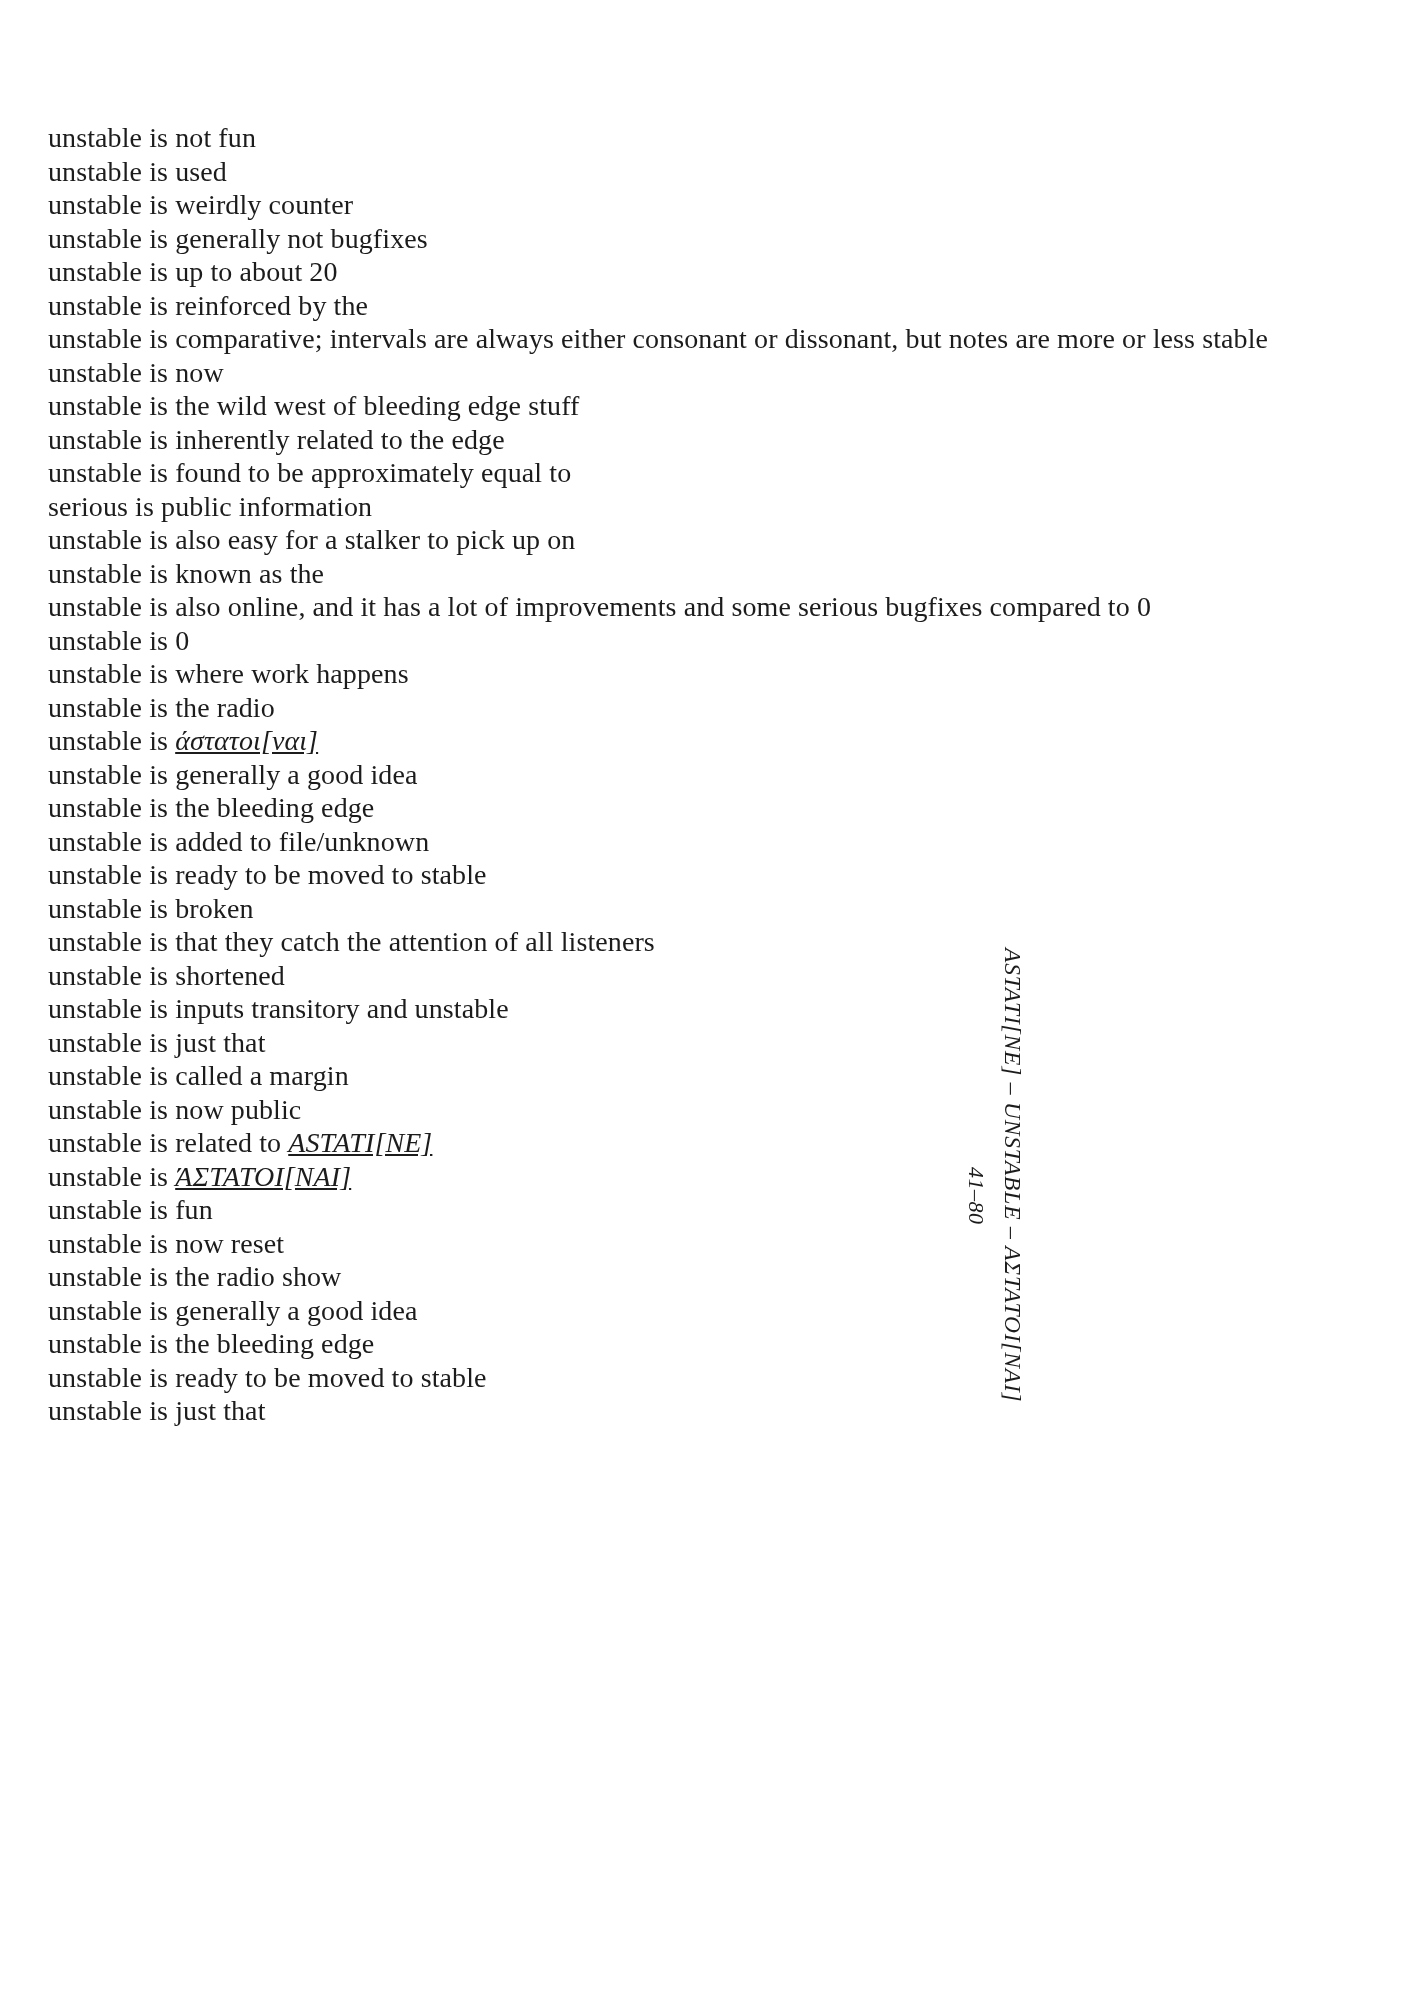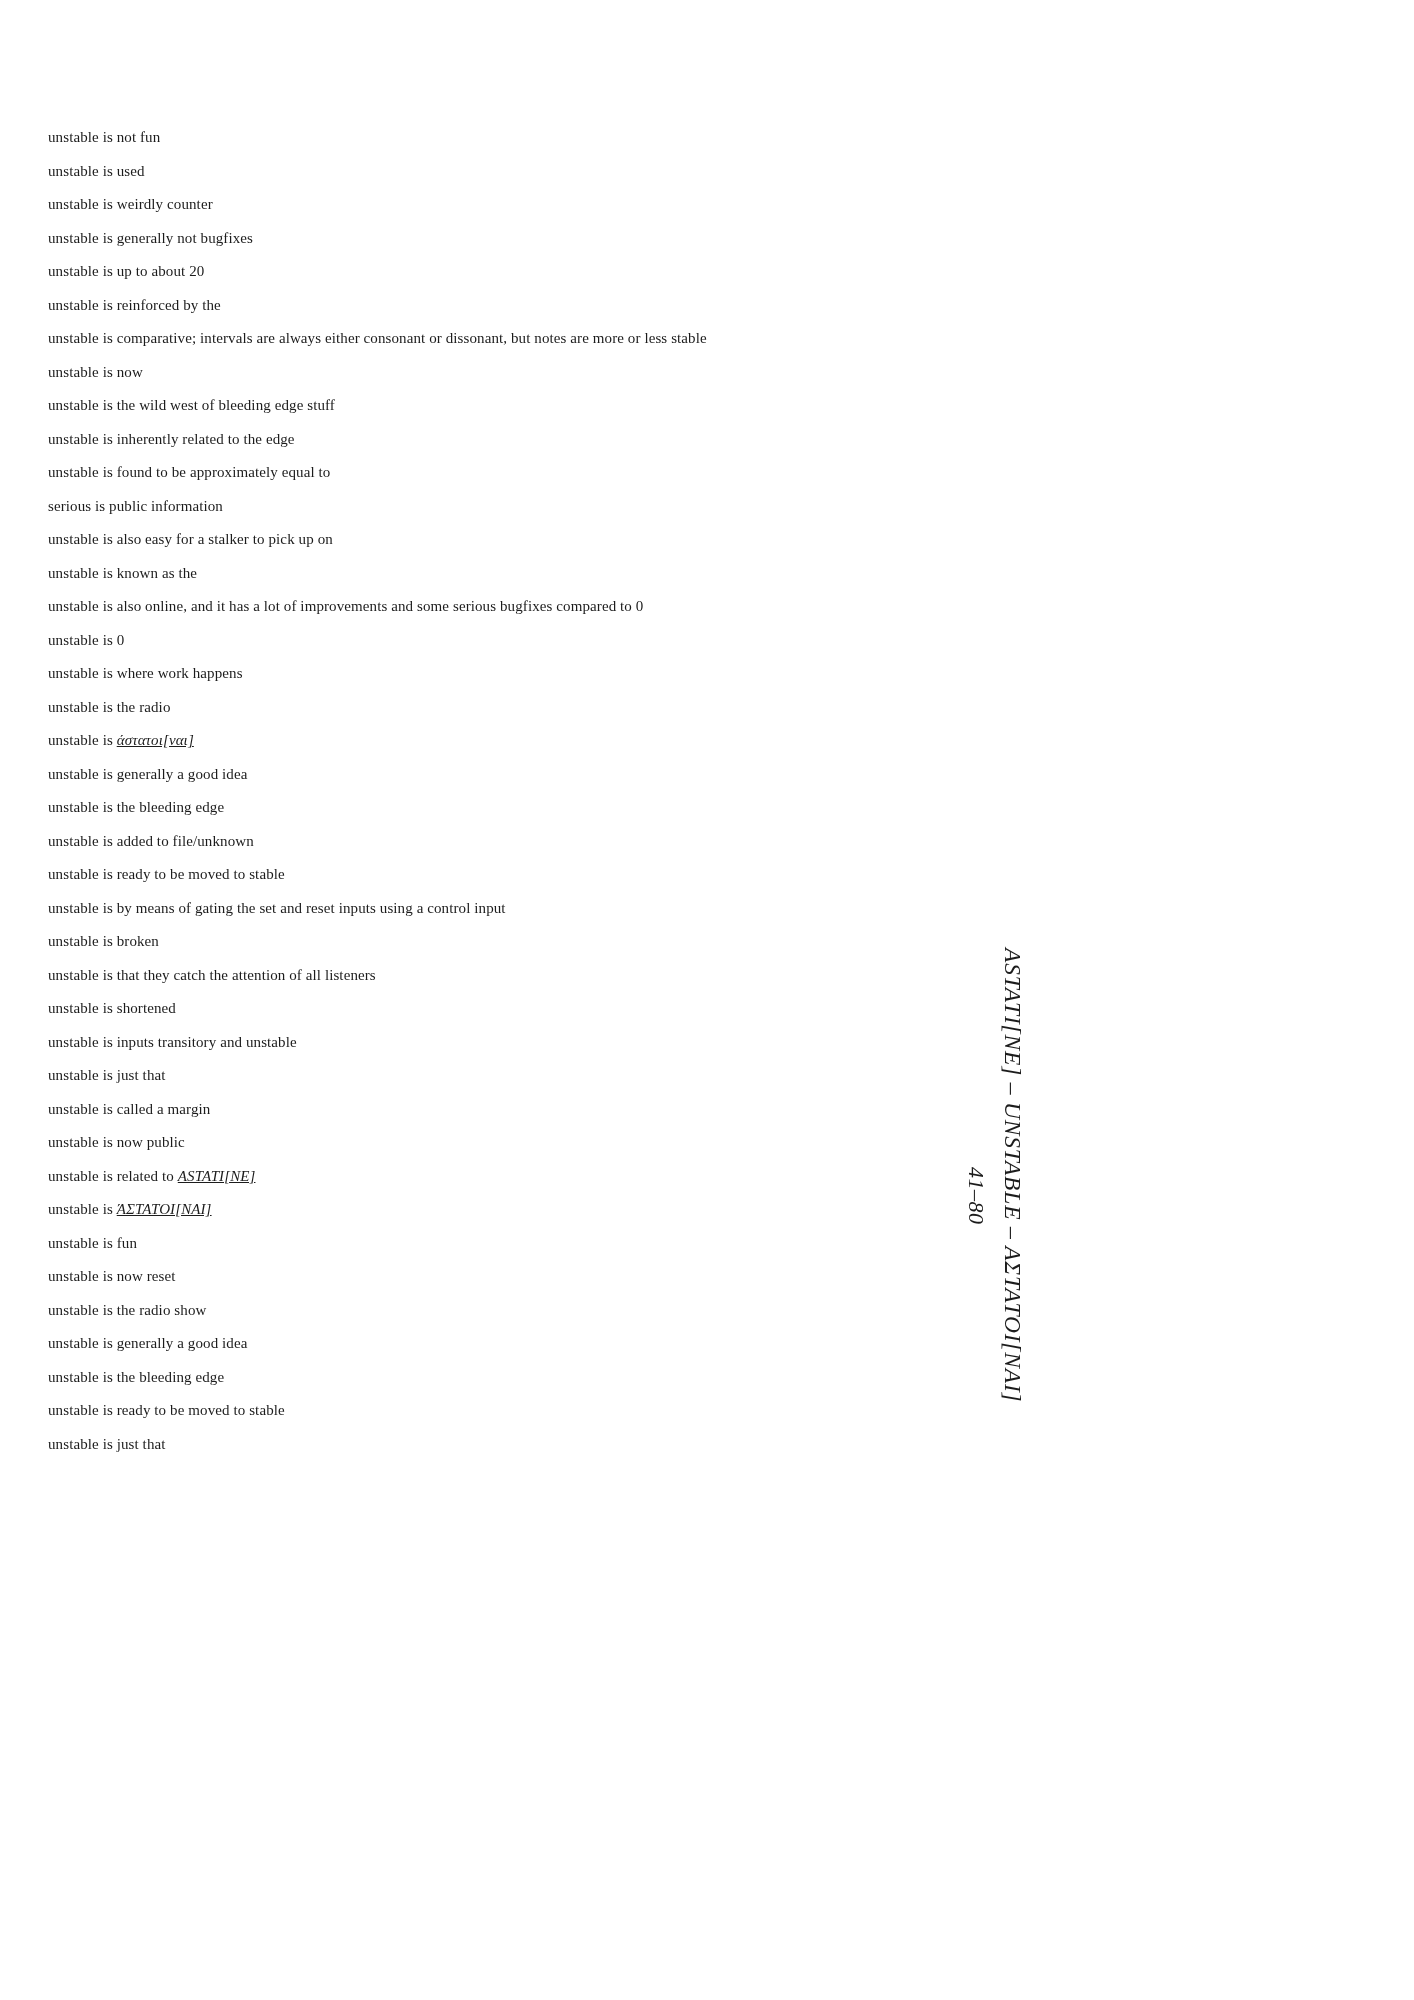--- a/index.html
+++ b/index.html
@@ -18,21 +18,21 @@
   .page {
     position: absolute;
     inset: 0;
     background: #ffffff;
   }
   .lines {
     position: absolute;
     left: 48px;
     top: 121px;
     right: 30px;
-    font-size: 15px;
+    font-size: 28px;
     line-height: 33.5px;
     letter-spacing: 0.1px;
   }
   .line {
     white-space: nowrap;
   }
   .it {
     font-style: italic;
     text-decoration: underline;
   }
@@ -79,21 +79,20 @@
       <div class="line"><span>unstable is known as the</span></div>
       <div class="line"><span>unstable is also online, and it has a lot of improvements and some serious bugfixes compared to 0</span></div>
       <div class="line"><span>unstable is 0</span></div>
       <div class="line"><span>unstable is where work happens</span></div>
       <div class="line"><span>unstable is the radio</span></div>
       <div class="line"><span>unstable is </span><span class="it">άστατοι[ναι]</span></div>
       <div class="line"><span>unstable is generally a good idea</span></div>
       <div class="line"><span>unstable is the bleeding edge</span></div>
       <div class="line"><span>unstable is added to file/unknown</span></div>
       <div class="line"><span>unstable is ready to be moved to stable</span></div>
-      <div class="line"><span>unstable is by means of gating the set and reset inputs using a control input</span></div>
       <div class="line"><span>unstable is broken</span></div>
       <div class="line"><span>unstable is that they catch the attention of all listeners</span></div>
       <div class="line"><span>unstable is shortened</span></div>
       <div class="line"><span>unstable is inputs transitory and unstable</span></div>
       <div class="line"><span>unstable is just that</span></div>
       <div class="line"><span>unstable is called a margin</span></div>
       <div class="line"><span>unstable is now public</span></div>
       <div class="line"><span>unstable is related to </span><span class="it">ASTATI[NE]</span></div>
       <div class="line"><span>unstable is </span><span class="it">ΆΣΤΑΤΟΙ[ΝΑΙ]</span></div>
       <div class="line"><span>unstable is fun</span></div>

